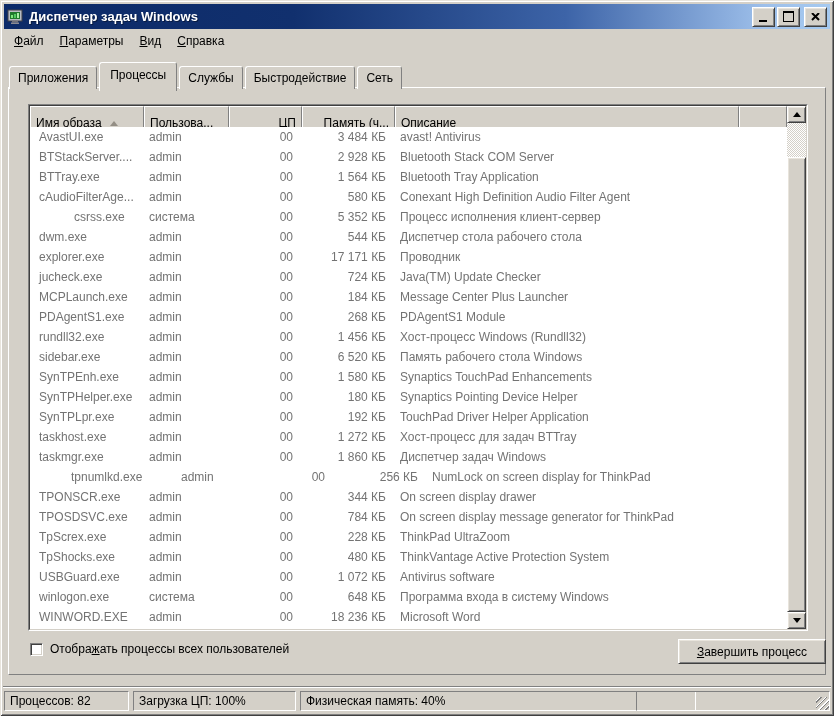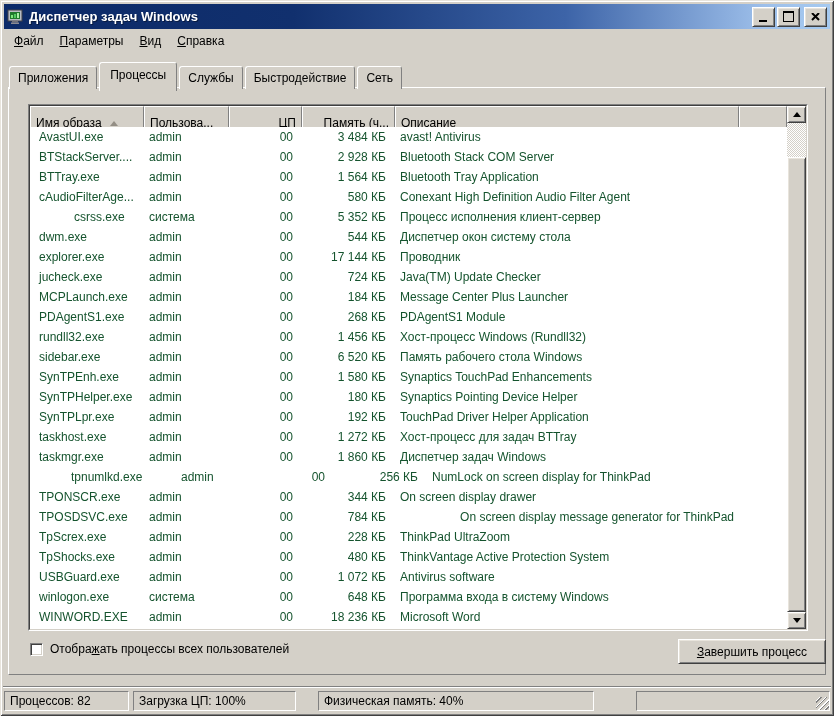--- a/index.html
+++ b/index.html
@@ -72,21 +72,21 @@
     border-right:1px solid #808080; border-bottom:1px solid #808080;
     background:#d4d0c8; display:flex; align-items:center;
   }
   .hcell.right { justify-content:flex-end; }
   .sort-arrow {
     width:0; height:0; margin-left:8px; display:inline-block;
     border-left:4px solid transparent; border-right:4px solid transparent;
     border-bottom:5px solid #938e85;
   }
   .lv-rows { flex:1; background:#fff; overflow:hidden; }
-  .lv-row { height:20px; display:flex; font-size:12px; line-height:20px; color:#14532d; }
+  .lv-row { height:20px; display:flex; font-size:12px; line-height:20px; color:#737373; }
   .cell { box-sizing:border-box; padding:0 5px; white-space:nowrap; overflow:hidden; }
   .cell.right { text-align:right; padding-right:9px; }
   .cell.name { padding-left:9px; }
   
   .scrollbar { width:19px; position:relative; flex:0 0 19px;
     background-color:#ffffff;
     background-image:
       linear-gradient(45deg,#d4d0c8 25%,transparent 25%,transparent 75%,#d4d0c8 75%),
       linear-gradient(45deg,#d4d0c8 25%,transparent 25%,transparent 75%,#d4d0c8 75%);
     background-size:2px 2px; background-position:0 0,1px 1px;
@@ -124,21 +124,21 @@
     position:absolute; left:3px; right:3px; bottom:3px; height:26px;
     border-top:1px solid #808080; box-shadow: inset 0 1px 0 #ffffff; background:#d4d0c8;
   }
   .panel {
     position:absolute; top:4px; bottom:2px; box-sizing:border-box;
     border:1px solid; border-color:#808080 #ffffff #ffffff #808080;
     font-size:12px; line-height:18px; padding:0 5px; color:#000; white-space:nowrap; overflow:hidden;
   }
   .panel.p1 { left:1px;   width:125px; }
   .panel.p2 { left:130px; width:163px; }
-  .panel.p3 { left:315px; width:276px; }
+  .panel.p3 { left:297px; width:396px; }
   .panel.p4 { left:633px; right:1px; }
   .grip {
     position:absolute; right:0; bottom:0; width:13px; height:13px;
     background:repeating-linear-gradient(-45deg, transparent 0 2px, #808080 2px 3px, #ffffff 3px 4px);
   }
   u { text-decoration:underline; }
 </style>
 </head>
 <body>
 
@@ -247,27 +247,27 @@
                 <div class="cell" style="width: 85px;">система</div>
                 <div class="cell right" style="width: 73px;">00</div>
                 <div class="cell right" style="width: 93px;">5 352 КБ</div>
                 <div class="cell" style="width: 344px;">Процесс исполнения клиент-сервер</div>
               </div>
               <div class="lv-row">
                 <div class="cell name" style="width: 114px;">dwm.exe</div>
                 <div class="cell" style="width: 85px;">admin</div>
                 <div class="cell right" style="width: 73px;">00</div>
                 <div class="cell right" style="width: 93px;">544 КБ</div>
-                <div class="cell" style="width: 344px;">Диспетчер окон систему стола</div>
+                <div class="cell" style="width: 344px;">Диспетчер стола рабочего стола</div>
               </div>
               <div class="lv-row">
                 <div class="cell name" style="width: 114px;">explorer.exe</div>
                 <div class="cell" style="width: 85px;">admin</div>
                 <div class="cell right" style="width: 73px;">00</div>
-                <div class="cell right" style="width: 93px;">17 144 КБ</div>
+                <div class="cell right" style="width: 93px;">17 171 КБ</div>
                 <div class="cell" style="width: 344px;">Проводник</div>
               </div>
               <div class="lv-row">
                 <div class="cell name" style="width: 114px;">jucheck.exe</div>
                 <div class="cell" style="width: 85px;">admin</div>
                 <div class="cell right" style="width: 73px;">00</div>
                 <div class="cell right" style="width: 93px;">724 КБ</div>
                 <div class="cell" style="width: 344px;">Java(TM) Update Checker</div>
               </div>
               <div class="lv-row">
@@ -345,21 +345,21 @@
                 <div class="cell" style="width: 85px;">admin</div>
                 <div class="cell right" style="width: 73px;">00</div>
                 <div class="cell right" style="width: 93px;">344 КБ</div>
                 <div class="cell" style="width: 344px;">On screen display drawer</div>
               </div>
               <div class="lv-row">
                 <div class="cell name" style="width: 114px;">TPOSDSVC.exe</div>
                 <div class="cell" style="width: 85px;">admin</div>
                 <div class="cell right" style="width: 73px;">00</div>
                 <div class="cell right" style="width: 93px;">784 КБ</div>
-                <div class="cell" style="width: 344px; text-align: right;">On screen display message generator for ThinkPad</div>
+                <div class="cell" style="width: 344px;">On screen display message generator for ThinkPad</div>
               </div>
               <div class="lv-row">
                 <div class="cell name" style="width: 114px;">TpScrex.exe</div>
                 <div class="cell" style="width: 85px;">admin</div>
                 <div class="cell right" style="width: 73px;">00</div>
                 <div class="cell right" style="width: 93px;">228 КБ</div>
                 <div class="cell" style="width: 344px;">ThinkPad UltraZoom</div>
               </div>
               <div class="lv-row">
                 <div class="cell name" style="width: 114px;">TpShocks.exe</div>

